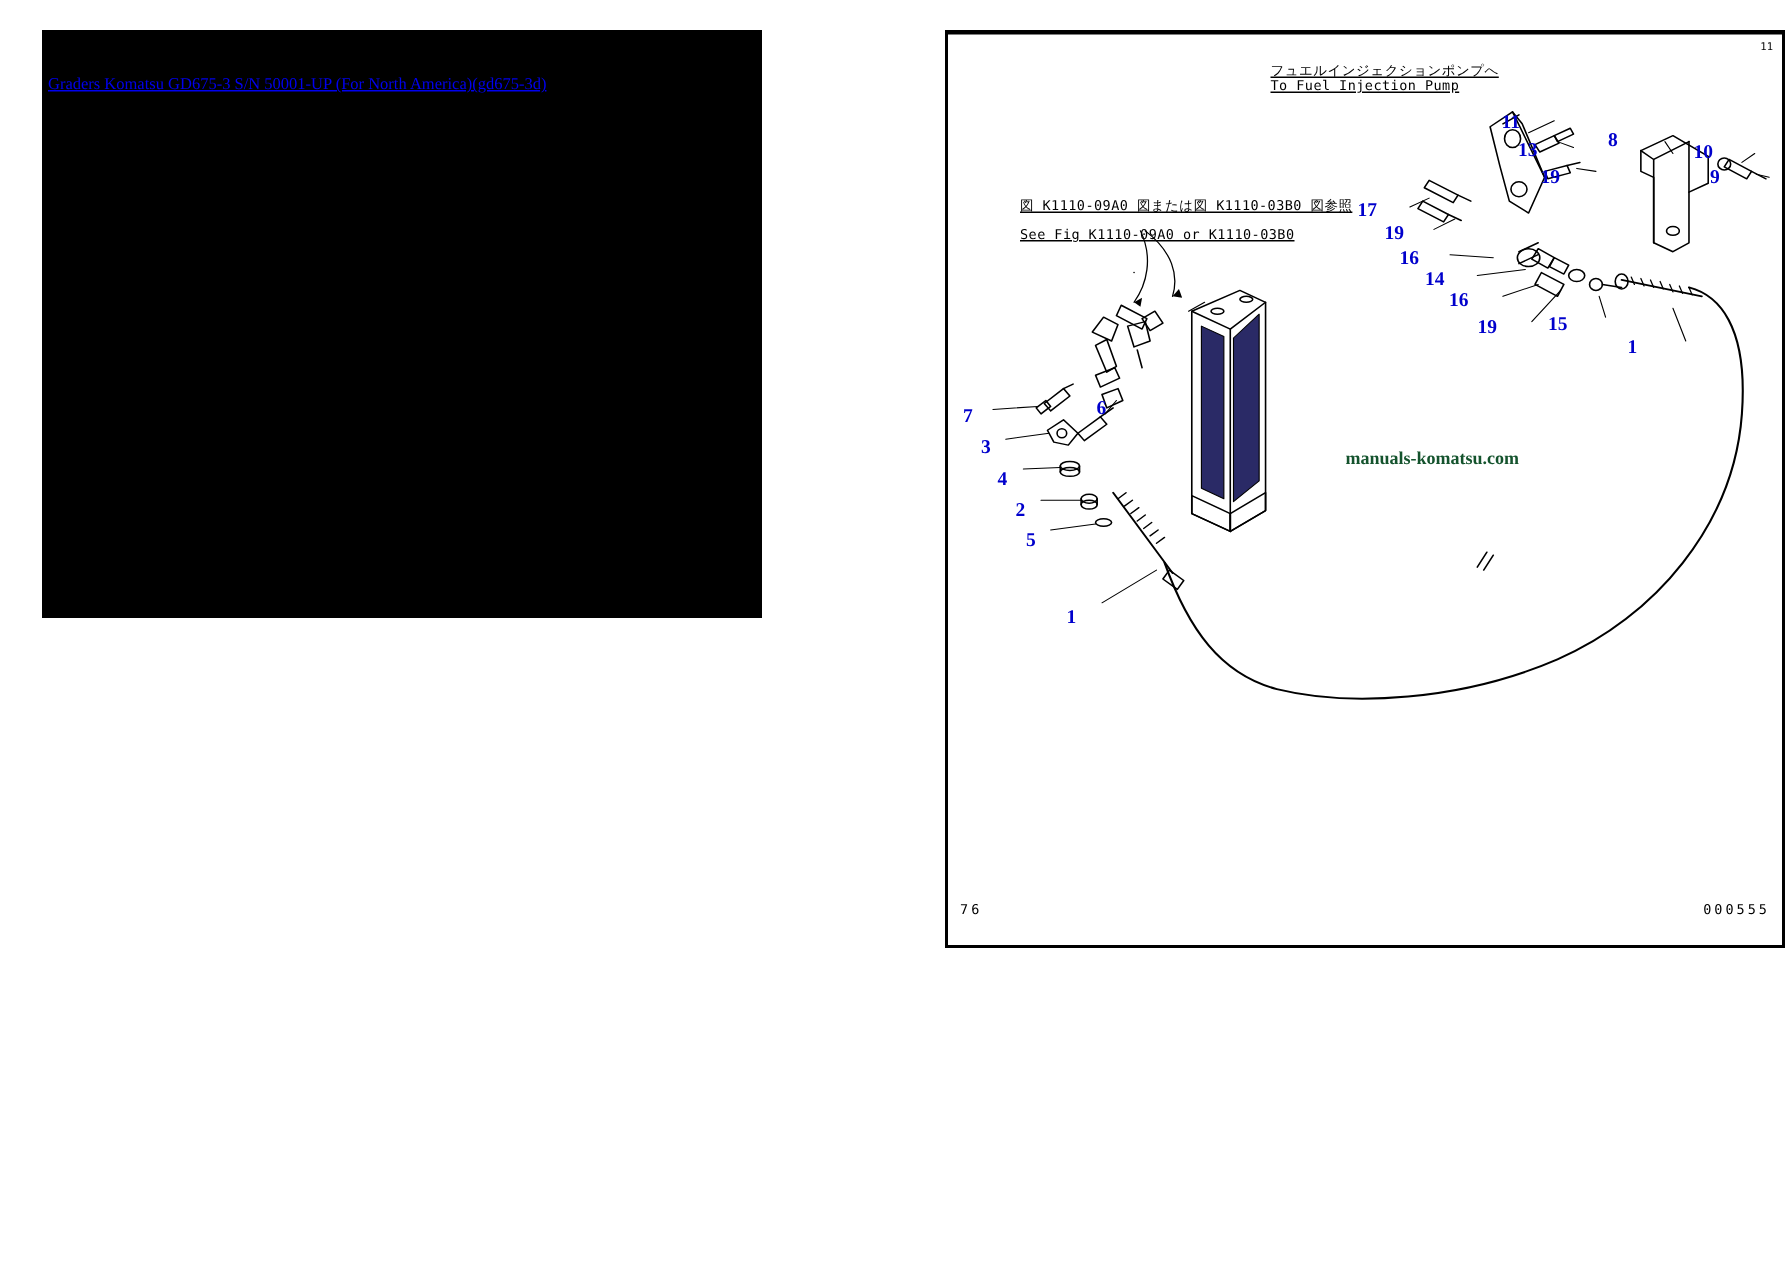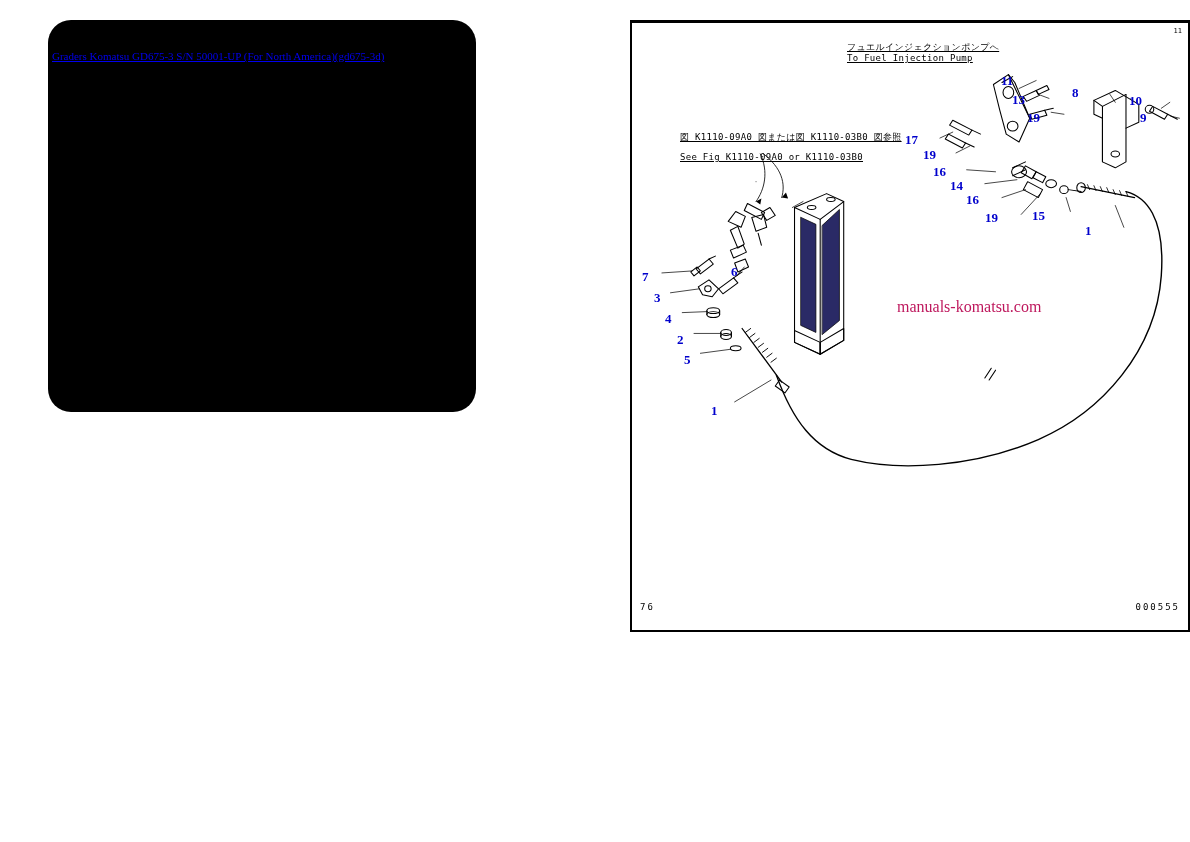--- a/index.html
+++ b/index.html
@@ -11,26 +11,25 @@
     width: 1190px;
     height: 842px;
     position: relative;
     font-family: "Liberation Sans", sans-serif;
     overflow: hidden;
   }
 
   
   #left-panel {
     position: absolute;
-    left: 48px;
+    left: 28px;
     top: 20px;
-    width: 428px;
+    width: 480px;
     height: 392px;
     background: #000000;
-    border-radius: 23px;
   }
   #doc-link {
     position: absolute;
     left: 4px;
     top: 30px;
     font-size: 11px;
     line-height: 13px;
     color: #0000ee;
     text-decoration: underline;
     white-space: nowrap;
@@ -88,23 +87,23 @@
     letter-spacing: 2px;
   }
   .page-footer-left { left: 8px; }
   .page-footer-right { right: 8px; }
 
   #watermark {
     position: absolute;
     left: 265px;
     top: 275px;
     font-family: "Liberation Serif", serif;
-    font-size: 16px;
-    font-weight: normal;
-    color: #be185d;
+    font-size: 12px;
+    font-weight: bold;
+    color: #14532d;
     white-space: nowrap;
   }
 
   #corner-mark {
     position: absolute;
     right: 6px;
     top: 4px;
     font-family: "DejaVu Sans Mono", monospace;
     font-size: 7px;
     color: #000;

